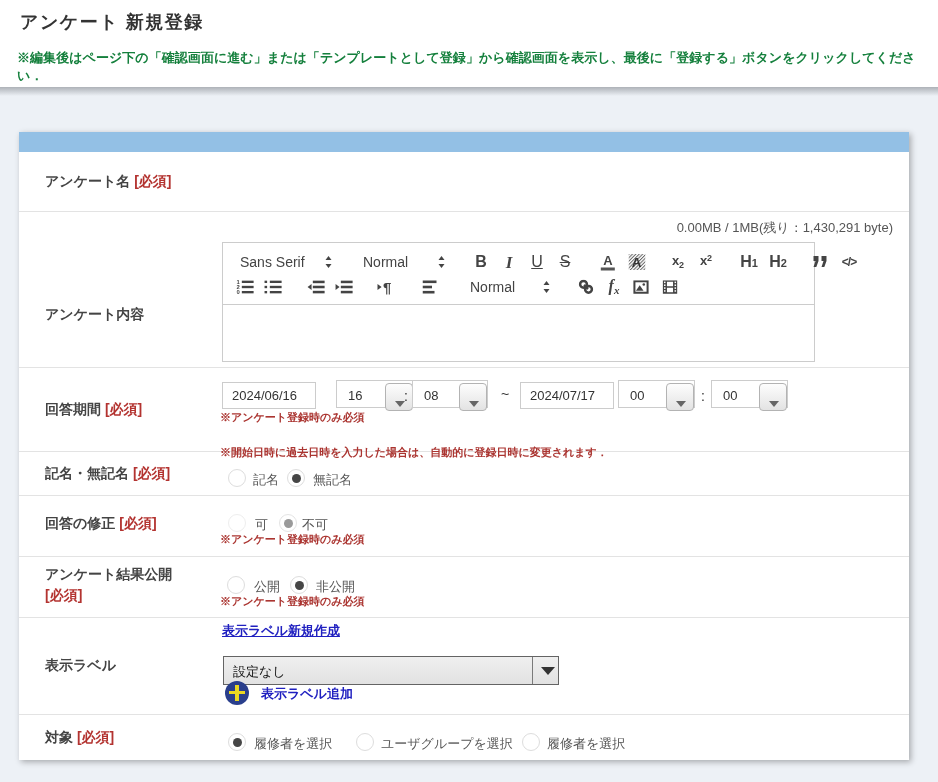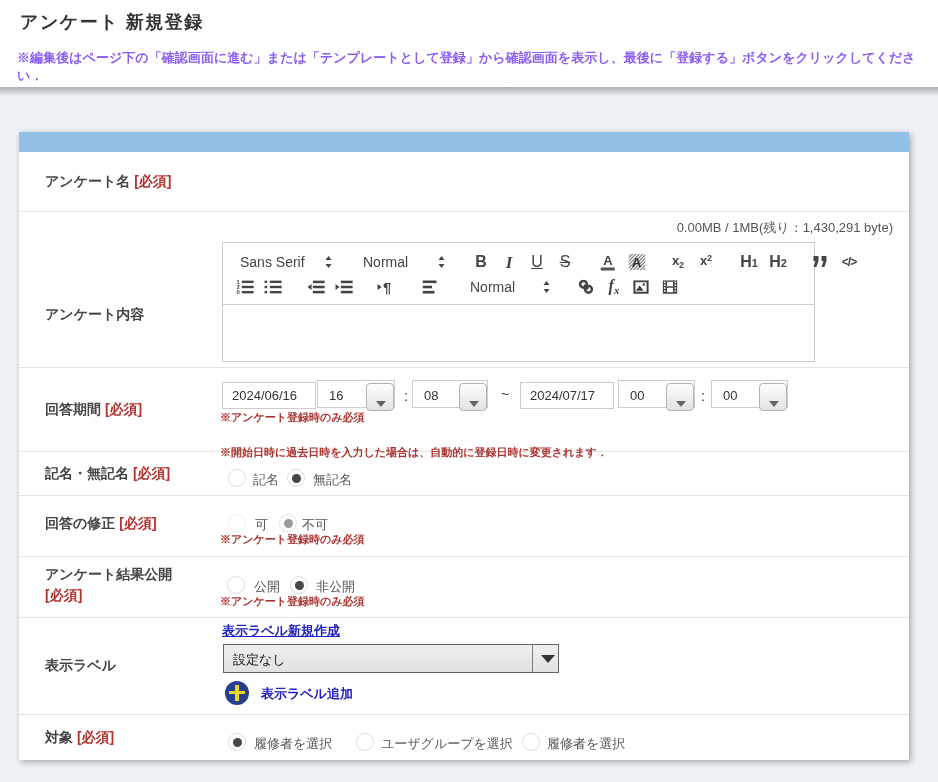--- a/index.html
+++ b/index.html
@@ -1,20 +1,20 @@
 <!DOCTYPE html>
 <html lang="ja"><head>
 <meta charset="utf-8">
 <style>
 * { margin:0; padding:0; box-sizing:border-box; }
 html,body { width:938px; height:782px; background:#edf1f6; font-family:"Liberation Sans", sans-serif; overflow:hidden; }
 .header { position:absolute; left:0; top:0; width:938px; height:87px; background:#fff; }
 .header::after { content:""; position:absolute; left:0; right:0; top:87px; height:9px; background:linear-gradient(rgba(70,75,82,.38), rgba(70,75,82,0)); }
 h1 { position:absolute; left:20px; top:10px; font-size:18px; font-weight:bold; color:#333; letter-spacing:1.5px; }
-.warn { position:absolute; left:17px; top:49px; font-size:13px; font-weight:bold; color:#8b5cf6; letter-spacing:0.05px; }
+.warn { position:absolute; left:17px; top:49px; font-size:13px; font-weight:bold; color:#15803d; letter-spacing:0.05px; }
 .panel { position:absolute; left:19px; top:132px; width:890px; height:628px; background:#fff; box-shadow:2px 2px 6px rgba(0,0,0,.30); }
 .bluebar { height:20px; background:#93c0e5; }
 .row { display:flex; border-bottom:1px solid #e3e3e3; }
 .row:last-child { border-bottom:none; }
 .lbl { width:203px; padding-left:26px; display:flex; align-items:center; font-size:14px; font-weight:bold; color:#444; }
 .req { color:#b33330; }
 .cell { position:relative; flex:1; }
 .ctr { position:absolute; right:16px; font-size:13px; color:#555; }
 .note { position:absolute; left:-2px; font-size:11px; font-weight:bold; color:#ab3531; white-space:nowrap; }
 .tin { position:absolute; border:1px solid #ccc; background:#fff; }
@@ -26,21 +26,21 @@
 .rd.dis { border-color:#eee; }
 .rlbl { position:absolute; font-size:13px; color:#555; white-space:nowrap; }
 
 .din { position:absolute; top:14px; width:94px; height:27px; border:1px solid #ccc; background:#fff; font-size:13px; color:#333; text-align:left; padding-left:9px; line-height:25px; }
 .spin { position:absolute; top:12px; width:78px; height:28px; border:1px solid #ccc; background:#fff; font-size:13px; color:#333; }
 .spin .num { position:absolute; left:11px; top:7px; }
 .spin .btn { position:absolute; right:0px; top:2px; width:28px; height:28px; border:1px solid #b3b3b3; border-radius:4px; background:linear-gradient(#fdfdfd,#e3e3e3); }
 .spin .btn::after { content:""; position:absolute; left:9px; top:17px; border-left:5px solid transparent; border-right:5px solid transparent; border-top:6px solid #666; }
 .sep { position:absolute; top:20px; font-size:14px; color:#333; }
 
-.sel { position:absolute; left:1px; top:26px; width:336px; height:29px; border:1px solid #646464; background:linear-gradient(#efefef,#e2e2e2); }
+.sel { position:absolute; left:1px; top:38px; width:336px; height:29px; border:1px solid #646464; background:linear-gradient(#efefef,#e2e2e2); }
 .sel .stxt { position:absolute; left:9px; top:6px; font-size:13px; color:#111; }
 .sel .sbtn { position:absolute; right:0; top:0; width:26px; height:27px; border-left:1px solid #7a7a7a; }
 .sel .sbtn::after { content:""; position:absolute; left:8px; top:10px; border-left:7px solid transparent; border-right:7px solid transparent; border-top:8px solid #333; }
 .blink { font-size:13px; font-weight:bold; color:#2020c0; }
 .plus { position:absolute; width:24px; height:24px; border-radius:50%; background:#2a3f8c; }
 .plus::before { content:""; position:absolute; left:4px; top:10.2px; width:16px; height:3.2px; background:#ead722; }
 .plus::after { content:""; position:absolute; left:10.4px; top:4px; width:3.2px; height:16px; background:#ead722; }
 
 .qbox { position:absolute; left:0; top:30px; width:593px; height:120px; border:1px solid #ccc; }
 .qtool { position:relative; height:62px; border-bottom:1px solid #ccc; }
@@ -185,21 +185,21 @@
       </div>
     </div>
   </div>
 
   <div class="row" style="height:84px;">
     <div class="lbl">
         <span>回答期間 <span class="req">[必須]</span></span>
       </div>
     <div class="cell">
       <div class="din" style="left:0;">2024/06/16</div>
-      <div class="spin" style="left:95px;">
+      <div class="spin" style="left:114px;">
           <span class="num">16</span>
           <span class="btn"></span>
         </div>
       <div class="sep" style="left:182px;">:</div>
       <div class="spin" style="left:190px; width:76px;">
           <span class="num">08</span>
           <span class="btn"></span>
         </div>
       <div class="sep" style="left:279px; top:18px;">~</div>
       <div class="din" style="left:298px;">2024/07/17</div>

